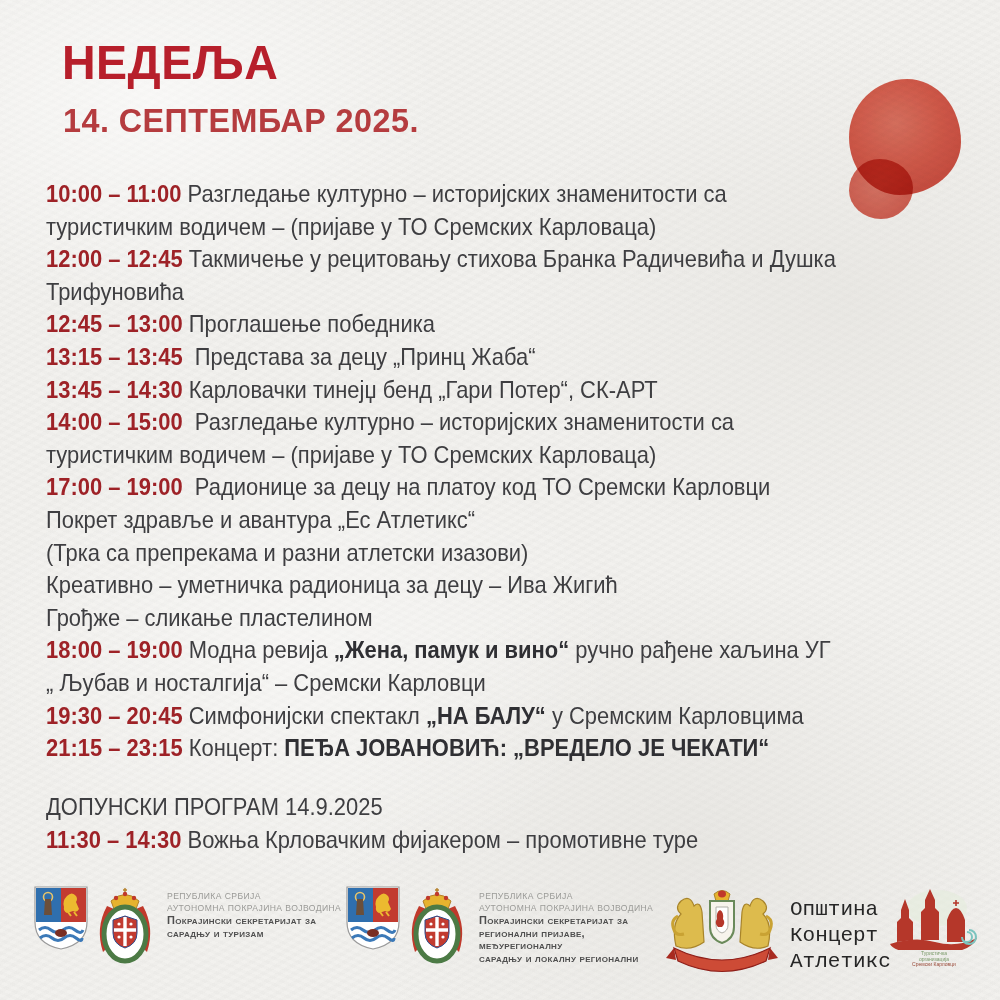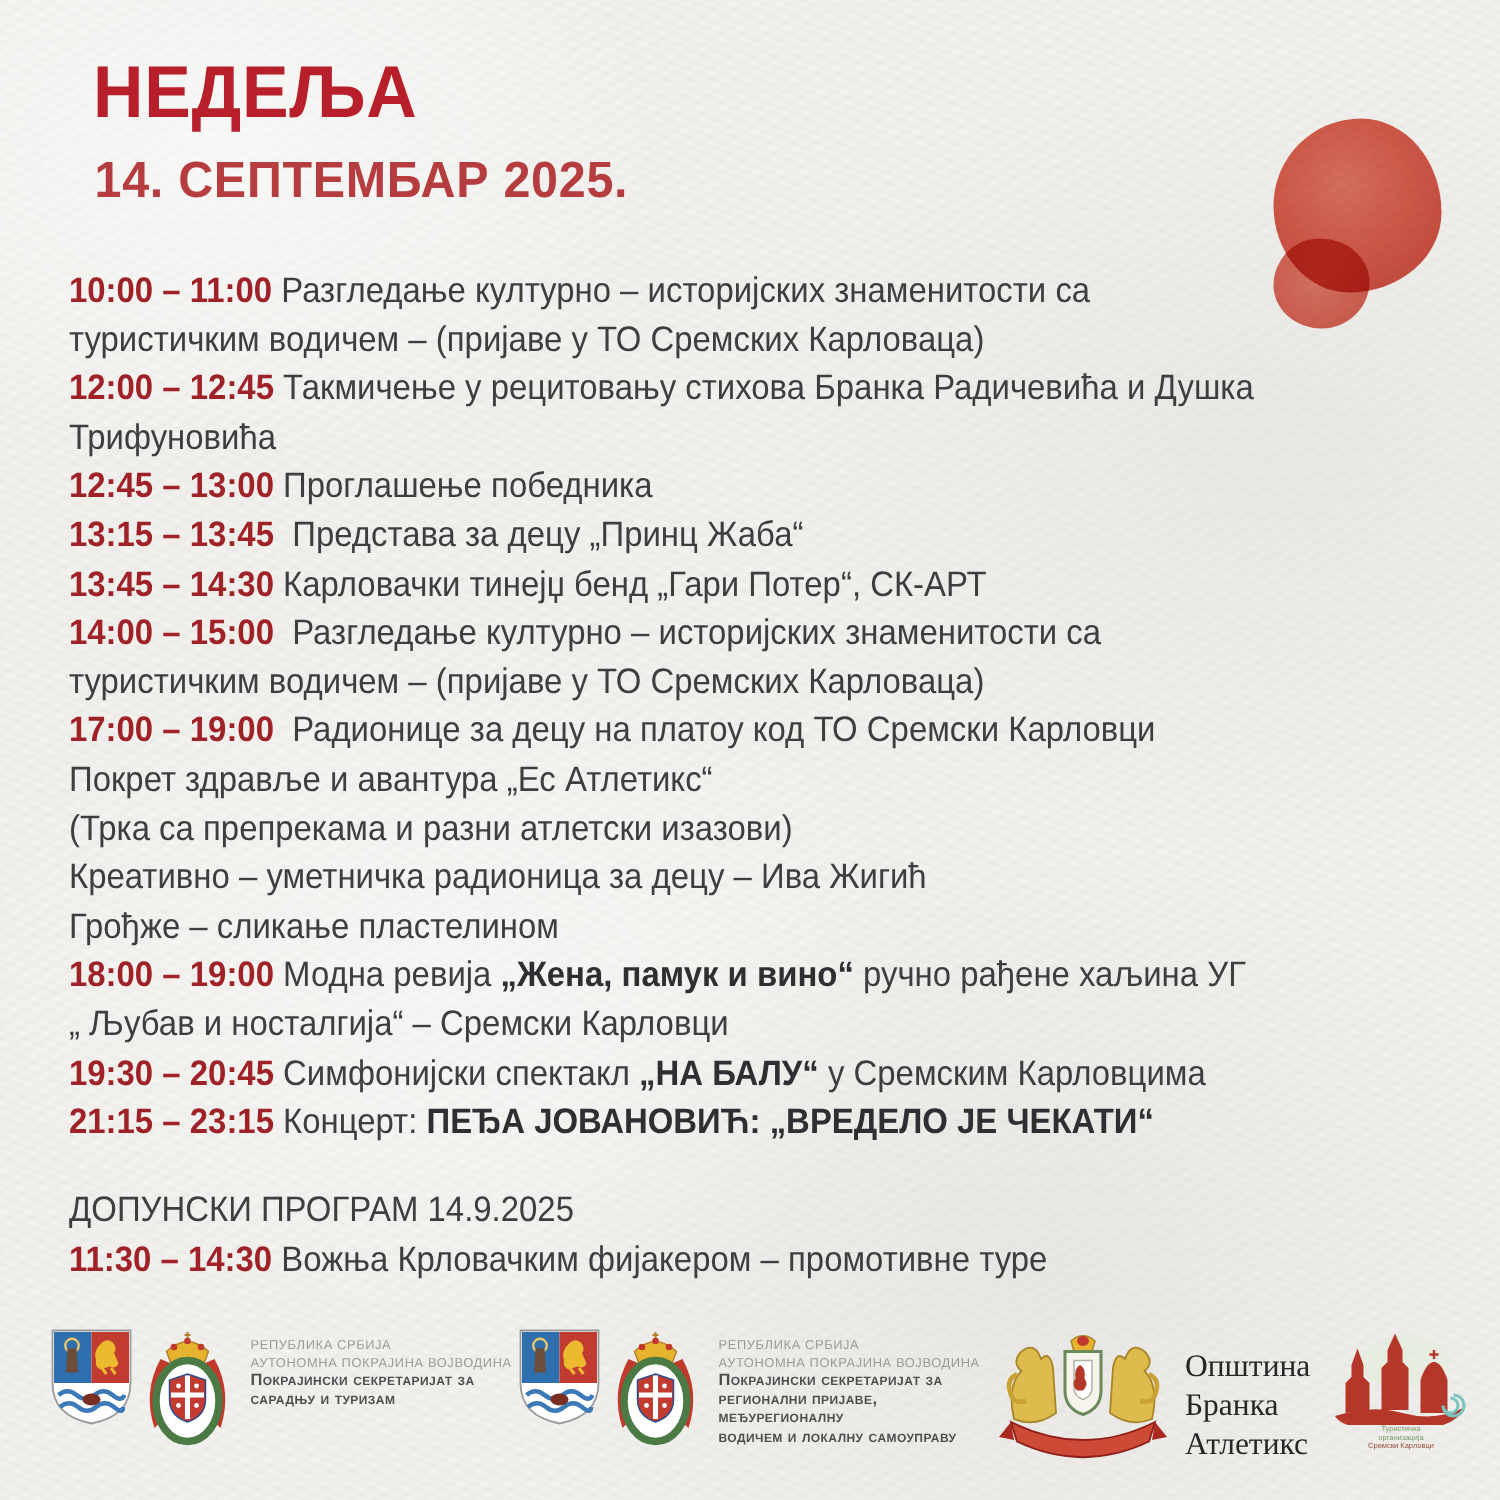--- a/index.html
+++ b/index.html
@@ -64,21 +64,21 @@
   .fblock{display:flex;align-items:flex-start;}
   .fblock-1{width:312px;}
   .fblock-2{width:318px;}
   .fblock-3{width:222px;align-items:center;}
   .fblock-4{width:96px;flex-direction:column;align-items:center;}
   .arms{flex:0 0 auto;}
   .ftext{margin-left:10px;padding-top:4px;}
   .fsmall{font-size:8.6px;color:#9a9a97;letter-spacing:.4px;line-height:12px;font-variant:small-caps;}
   .fbold{font-size:11px;font-weight:700;color:#4e4e4e;letter-spacing:.3px;line-height:12.5px;font-variant:small-caps;}
   .muni-text{
-    font-family:Liberation Serif, serif;
+    font-family:Liberation Mono, monospace;
     font-size:21px;color:#262626;line-height:26px;margin-left:10px;padding-top:8px;
   }
   .tour-caption{font-size:5px;line-height:5.5px;text-align:center;margin-top:1px;}
   .tour-caption .g{color:#7a9a6a;}
   .tour-caption .r{color:#9a4b3a;}
 </style>
 </head>
 <body>
 
 <div class="paper"></div>
@@ -180,42 +180,42 @@
       <circle cx="26" cy="38" r="1.6" fill="#ffffff"></circle>
       <circle cx="38" cy="38" r="1.6" fill="#ffffff"></circle>
       <circle cx="26" cy="51" r="1.6" fill="#ffffff"></circle>
       <circle cx="38" cy="51" r="1.6" fill="#ffffff"></circle>
     </svg>
     <div class="ftext">
       <div class="fsmall">РЕПУБЛИКА СРБИЈА</div>
       <div class="fsmall">АУТОНОМНА ПОКРАЈИНА ВОЈВОДИНА</div>
       <div class="fbold">Покрајински секретаријат за</div>
       <div class="fbold">регионални пријаве, међурегионалну</div>
-      <div class="fbold">водичем и локалну самоуправу</div>
+      <div class="fbold">сарадњу и локалну регионални</div>
     </div>
   </div>
 
   <div class="fblock fblock-3">
     <svg class="arms" width="116" height="92" viewBox="0 0 116 92">
       <path d="M38,60 Q33,38 43,28 Q36,22 43,15 Q52,8 56,20 Q62,14 64,26 L66,56 Q52,66 38,60 Z" fill="#ddbb4d" stroke="#a8842a" stroke-width="1.2" transform="translate(-26,0)"></path>
       <path d="M38,60 Q33,38 43,28 Q36,22 43,15 Q52,8 56,20 Q62,14 64,26 L66,56 Q52,66 38,60 Z" fill="#ddbb4d" stroke="#a8842a" stroke-width="1.2" transform="translate(142,0) scale(-1,1)"></path>
       <path d="M14,30 q-8,4 -4,14 q2,6 10,4" fill="none" stroke="#c9a233" stroke-width="3"></path>
       <path d="M102,30 q8,4 4,14 q-2,6 -10,4" fill="none" stroke="#c9a233" stroke-width="3"></path>
       <path d="M50,8 Q58,1 66,8 L64,15 H52 Z" fill="#e6b32e" stroke="#a8842a" stroke-width="1"></path>
       <ellipse cx="58" cy="8" rx="4" ry="3.4" fill="#c0392b"></ellipse>
       <path d="M46,15 h24 v26 q0,12 -12,16 q-12,-4 -12,-16 z" fill="#f7f4ec" stroke="#6a8a5a" stroke-width="2"></path>
       <path d="M52,21 h12 v18 q0,6 -6,8 q-6,-2 -6,-8 z" fill="#ffffff" stroke="#b0b0a8" stroke-width="1"></path>
       <path d="M56,24 q4,2 3,9 q3,4 -1,8 h-4 q-4,-4 -1,-8 q-1,-7 3,-9 z" fill="#b5372a"></path>
       <path d="M10,62 Q58,86 106,62 L102,75 Q58,96 14,75 Z" fill="#cd4b36" stroke="#8e1f1a" stroke-width="1.2"></path>
       <path d="M10,62 L2,72 L12,74 Z" fill="#a82a20"></path>
       <path d="M106,62 L114,72 L104,74 Z" fill="#a82a20"></path>
     </svg>
     <div class="muni-text">
       <div>Општина</div>
-      <div>Бранка</div>
+      <div>Концерт</div>
       <div>Атлетикс</div>
     </div>
   </div>
 
   <div class="fblock fblock-4">
     <svg width="95" height="64" viewBox="0 0 95 64">
       <ellipse cx="50" cy="22" rx="30" ry="18" fill="#e4ecda" opacity="0.55"></ellipse>
       <path d="M10,56 V36 L14,32 V24 L18,13 L22,24 V32 L26,36 V54 Z" fill="#b5372a"></path>
       <path d="M34,54 V26 L38,22 V14 L43,3 L48,14 V22 L52,26 V54 Z" fill="#b5372a"></path>
       <path d="M60,56 V34 Q64,22 69,22 Q74,22 78,34 V56 Z" fill="#b5372a"></path>

